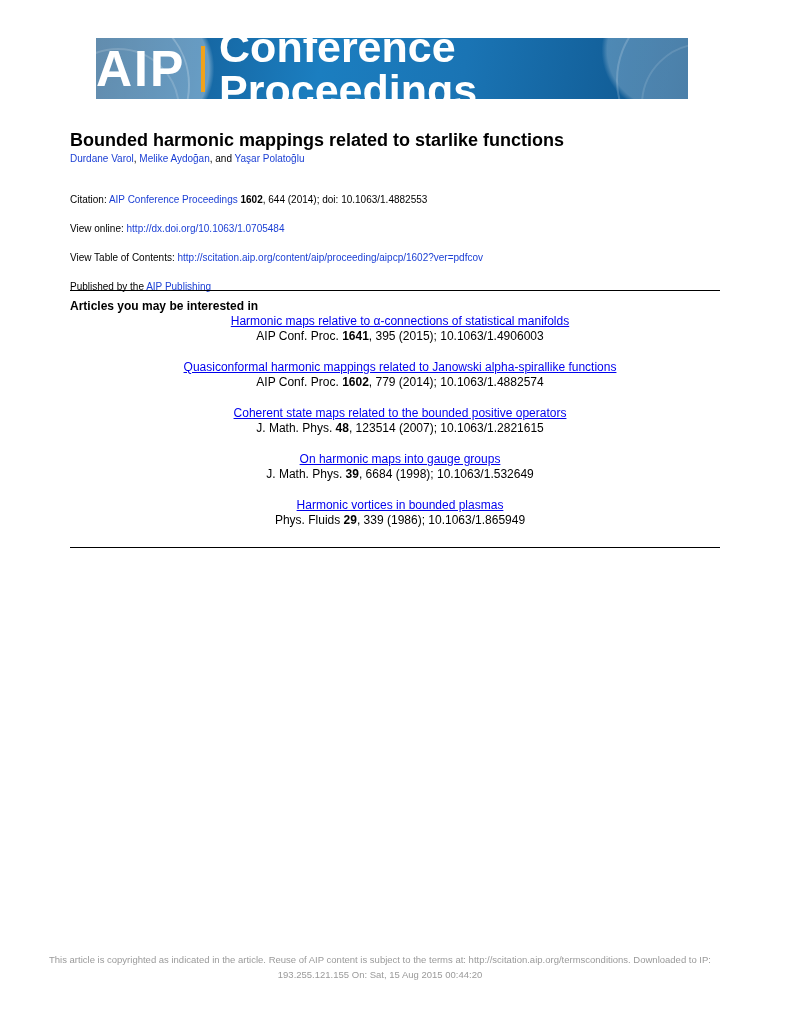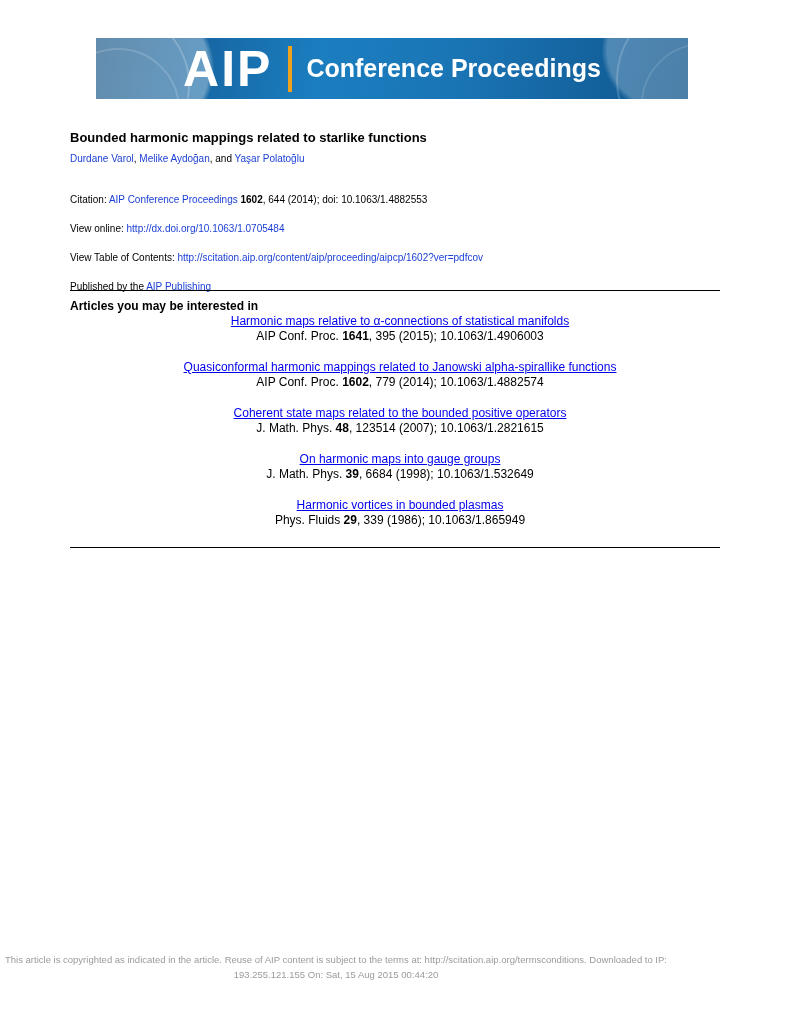--- a/index.html
+++ b/index.html
@@ -60,33 +60,33 @@
     font-family: "Liberation Sans", sans-serif;
   }
   .banner-bar {
     width: 4px;
     height: 46px;
     background: #f0a21c;
     margin: 0 14px 0 16px;
   }
   .banner-cp {
     color: #ffffff;
-    font-size: 25px;
+    font-size: 43px;
     font-weight: bold;
     line-height: 1;
     letter-spacing: 0px;
   }
 
   
   .title {
     position: absolute;
     left: 70px;
     top: 130px;
     width: 660px;
-    font-size: 13px;
+    font-size: 18px;
     font-weight: bold;
     color: #000000;
   }
   .authors {
     position: absolute;
     left: 70px;
     top: 153px;
     width: 660px;
     font-size: 10px;
     color: #000000;
@@ -147,20 +147,21 @@
   
   .footer {
     position: absolute;
     left: 0;
     top: 952px;
     width: 672px;
     text-align: center;
     color: #9a9a9a;
     font-size: 9.5px;
     line-height: 15px;
+    padding-left: 44px;
   }
   .footer a { color: #9a9a9a; text-decoration: none; }
 </style>
 </head>
 <body>
 
 <div class="page">
 
   <div class="banner">
     <div class="swirl s1"></div>

